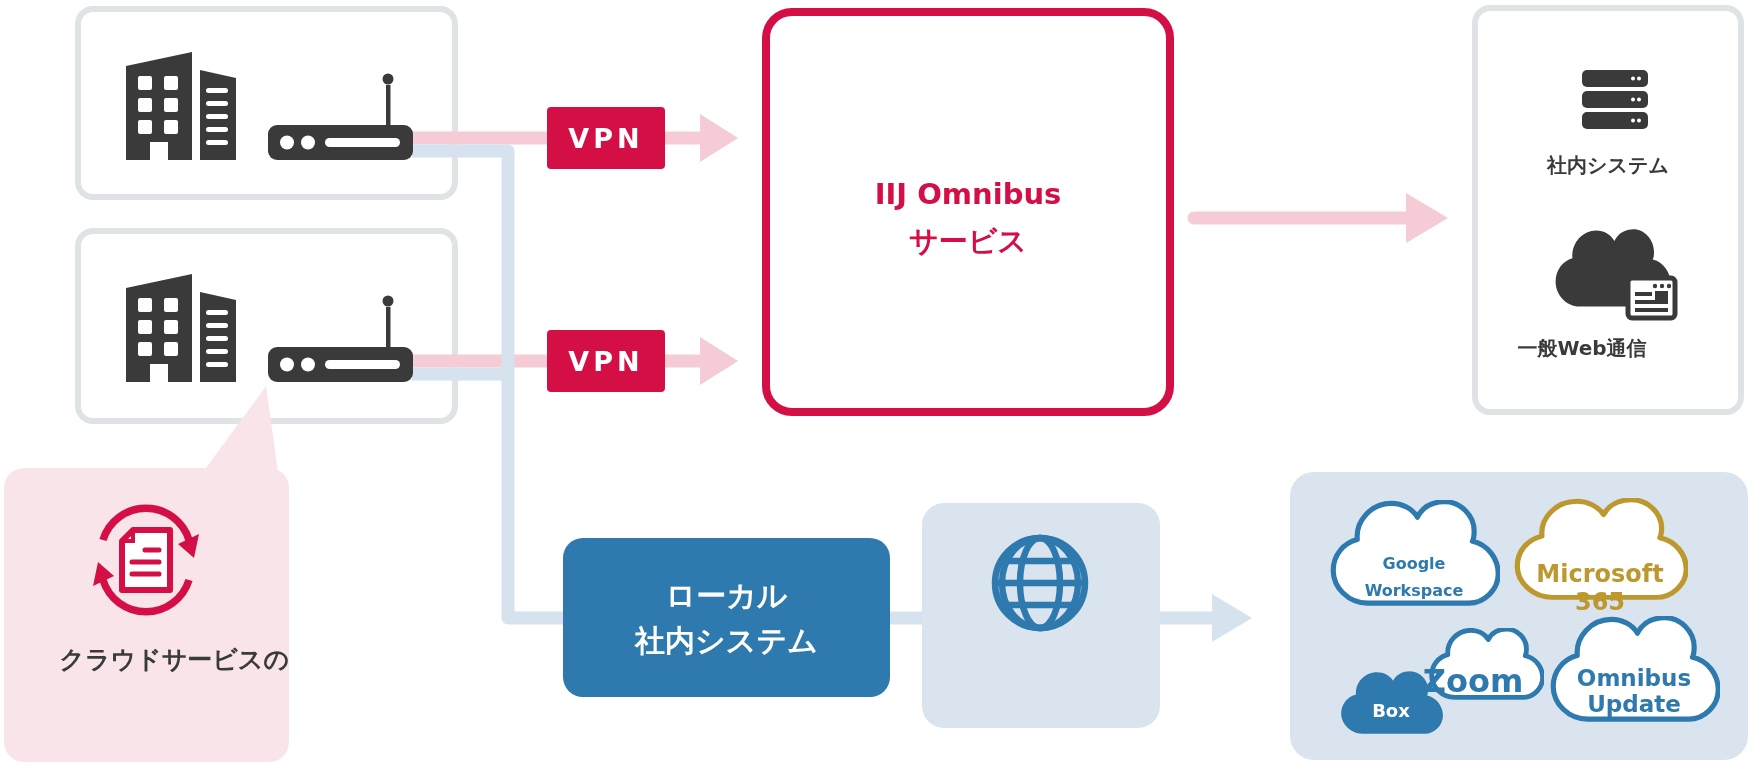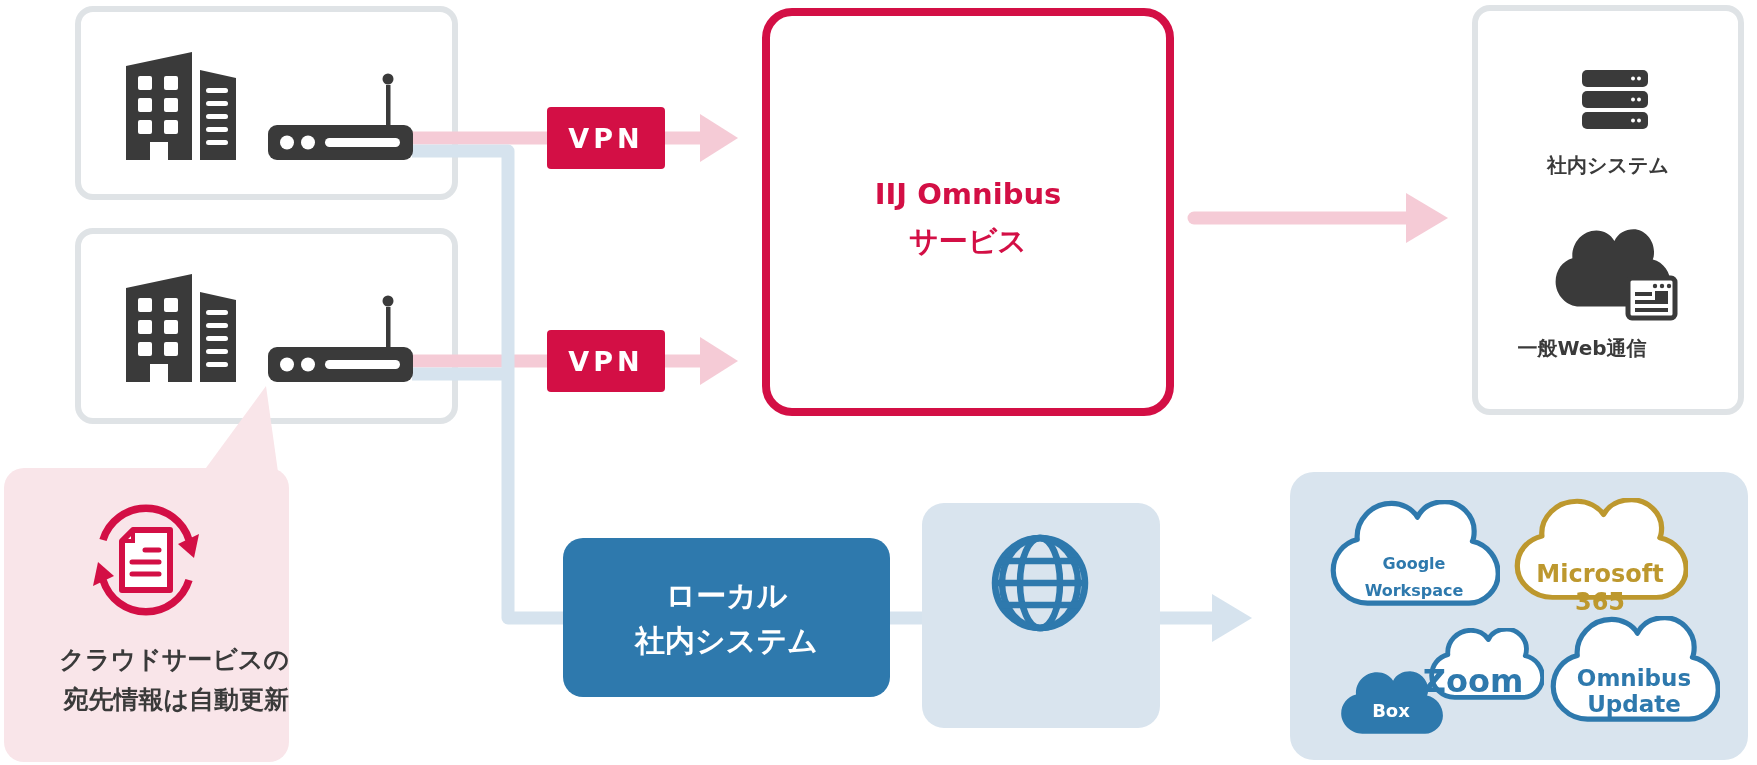--- a/index.html
+++ b/index.html
@@ -148,21 +148,20 @@
     <path d="M17 40 A45 45 0 0 1 103 40" stroke="#d30f45" stroke-width="7.5" fill="none"></path>
     <path d="M103 80 A45 45 0 0 1 17 80" stroke="#d30f45" stroke-width="7.5" fill="none"></path>
     <polygon points="113,34 92,44 108,58" fill="#d30f45"></polygon>
     <polygon points="7,86 28,76 12,62" fill="#d30f45"></polygon>
     <path d="M47 30 H84 V90 H36 V41 Z" fill="#fff" stroke="#d30f45" stroke-width="6" stroke-linejoin="round"></path>
     <path d="M47 30 V41 H36" fill="none" stroke="#d30f45" stroke-width="4"></path>
     <path d="M59 50 H73 M46 62 H73 M46 74 H73" stroke="#d30f45" stroke-width="5" stroke-linecap="round"></path>
   </svg>
   <div class="abs callout-text" style="left:4px;top:640px;width:285px;">
     <div>クラウドサービスの</div>
-    <div>宛先情報は自動更新</div>
   </div>
 
   <div class="abs breakout" style="left:563px;top:538px;width:327px;height:159px;">
     <div class="breakout-text">
       <div>ローカル</div>
       <div>社内システム</div>
     </div>
   </div>
 
   <div class="abs panel" style="left:922px;top:503px;width:238px;height:225px;border-radius:22px;"></div>

